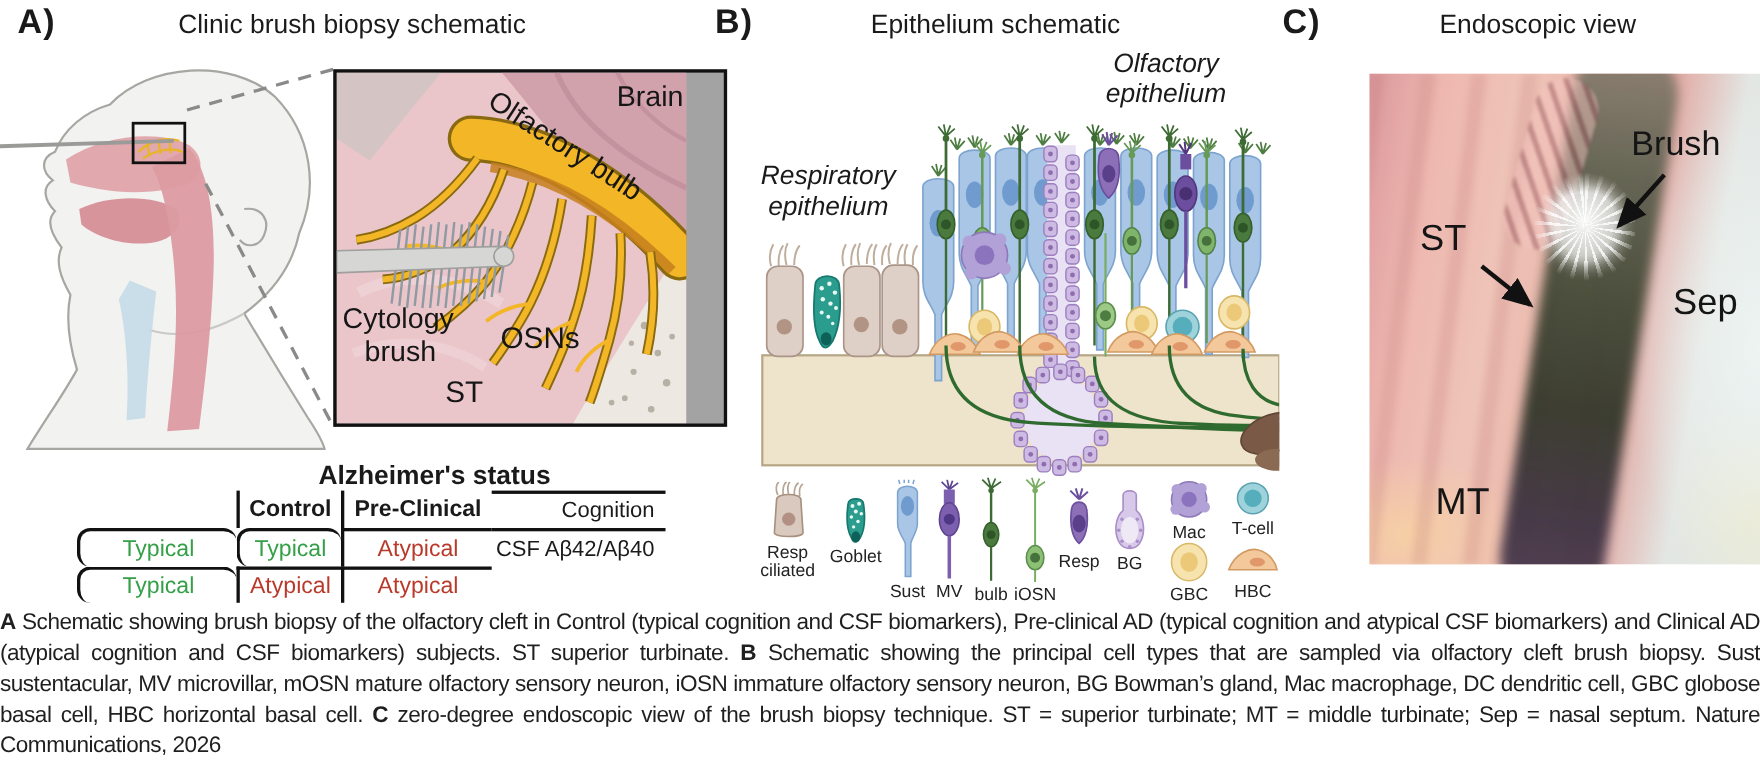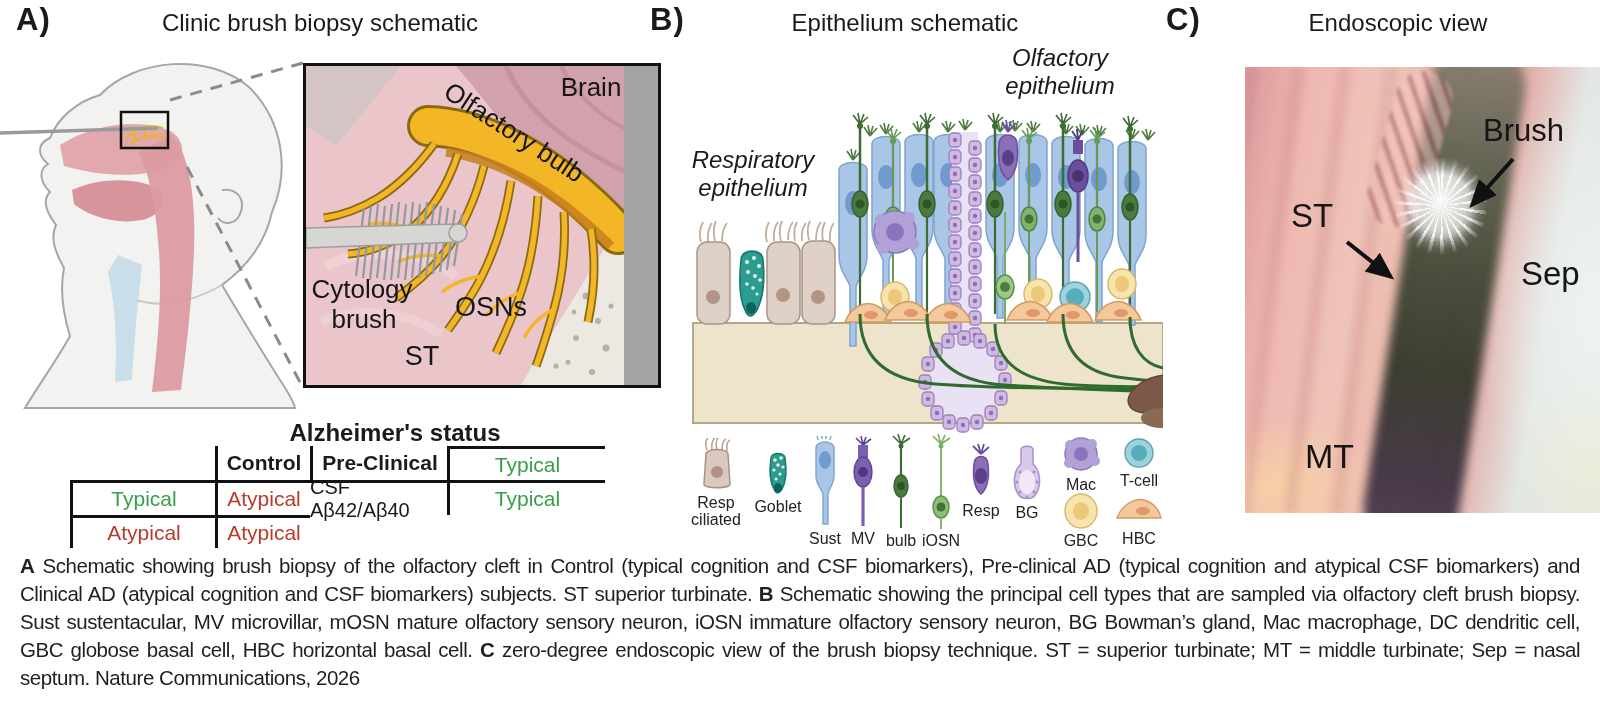--- a/index.html
+++ b/index.html
@@ -9,21 +9,21 @@
   .panel-letter{font-size:31px;font-weight:bold;letter-spacing:1px;}
   .panel-title{font-size:24px;text-align:center;}
   
   .tbl-title{font-size:24px;font-weight:bold;text-align:center;}
   .tbl{display:grid;grid-template-columns:145px 95px 137px 158px;grid-template-rows:34px 35px 33px;}
   .tcell{display:flex;align-items:center;justify-content:center;font-size:21px;box-sizing:border-box;}
   .tcell.rlabel{justify-content:flex-end;padding-right:10px;font-size:20px;}
   .tcell.thead{font-weight:bold;}
   .vline{border-left:3px solid #111;}
   .hline{border-top:3px solid #111;}
-  .status-typical{color:var(--status_good,#35a048);}
+  .status-typical{color:var(--status_good,#35a048);border-radius:12px;}
   .status-atypical{color:var(--status_bad,#b93a2b);}
   
   .inset{left:303px;top:63px;width:358px;height:325px;border:3px solid #111;box-sizing:border-box;
          background:#a3a3a3;overflow:hidden;}
   
   .region-label{font-size:24px;text-align:center;line-height:28px;z-index:5;font-style:italic;}
   
   .legend{left:655px;top:434px;width:512px;height:116px;}
   .lg-item{position:absolute;text-align:center;}
   .lg-item svg{display:block;margin:0 auto;}
@@ -59,21 +59,21 @@
     background:repeating-linear-gradient(55deg, rgba(158,94,100,.6) 0 5px, rgba(243,196,190,.55) 5px 15px);}
   .brush-blob{position:absolute;left:150px;top:88px;width:92px;height:102px;border-radius:50%;
     background:
       repeating-conic-gradient(rgba(255,255,255,.8) 0deg 5deg, rgba(255,255,255,0) 5deg 16deg),
       radial-gradient(ellipse at 50% 45%, rgba(255,255,255,.97) 0%, rgba(255,255,255,.7) 40%, rgba(255,255,255,.2) 62%, rgba(255,255,255,0) 75%);
     -webkit-mask:radial-gradient(circle, #000 0 46%, transparent 72%);
     mask:radial-gradient(circle, #000 0 46%, transparent 72%);
     filter:blur(.5px);}
   .photo-label{position:absolute;color:#151515;font-size:31px;}
   
-  .caption{position:absolute;left:0;top:552px;width:1600px;box-sizing:border-box;padding:0 20px;margin:0;
+  .caption{position:absolute;left:0;top:552px;width:1600px;box-sizing:border-box;padding:0 0;margin:0;
     font-size:20.5px;line-height:28px;letter-spacing:-0.45px;text-align:justify;color:#1f1f1f;}
   .caption b{letter-spacing:-0.2px;}
 </style>
 </head>
 <body>
 
 <div class="page">
 
   <div class="abs panel-letter" style="left:16px;top:2px;">A)</div>
   <div class="abs panel-title" style="left:130px;top:9px;width:380px;">Clinic brush biopsy schematic</div>
@@ -163,20 +163,21 @@
       <text x="116" y="299" text-anchor="middle" font-size="27" fill="#161616">ST</text>
     </svg>
   </div>
 
   <div class="abs tbl-title" style="left:240px;top:419px;width:310px;">Alzheimer's status</div>
   <div class="abs tbl" style="left:70px;top:446px;">
     <div class="tcell thead"></div>
     <div class="tcell thead vline">Control</div>
     <div class="tcell thead vline">Pre-Clinical</div>
 
+    <div class="tcell rlabel hline">Cognition</div>
     <div class="tcell vline hline status-typical">Typical</div>
     <div class="tcell vline hline status-typical">Typical</div>
     <div class="tcell vline hline status-atypical">Atypical</div>
 
     <div class="tcell rlabel hline">CSF Aβ42/Aβ40</div>
     <div class="tcell vline hline status-typical">Typical</div>
     <div class="tcell vline hline status-atypical">Atypical</div>
     <div class="tcell vline hline status-atypical">Atypical</div>
   </div>
 

